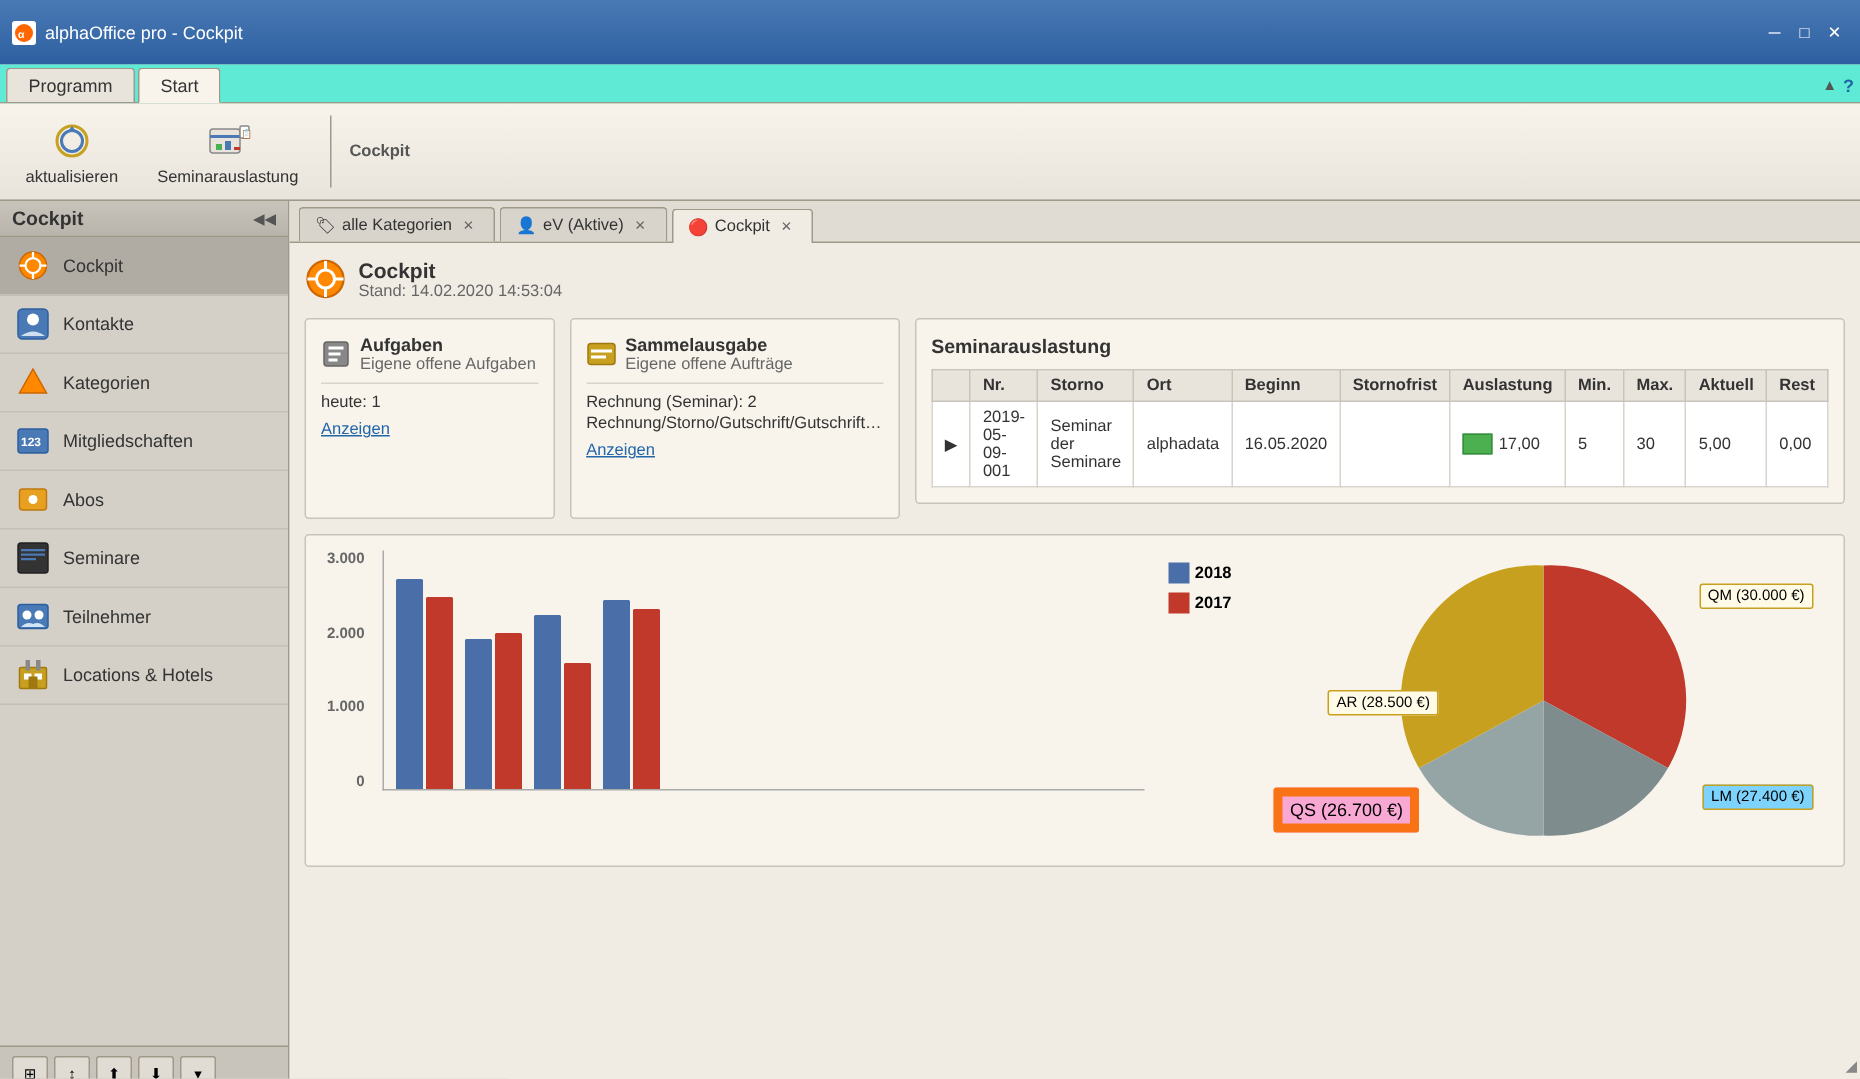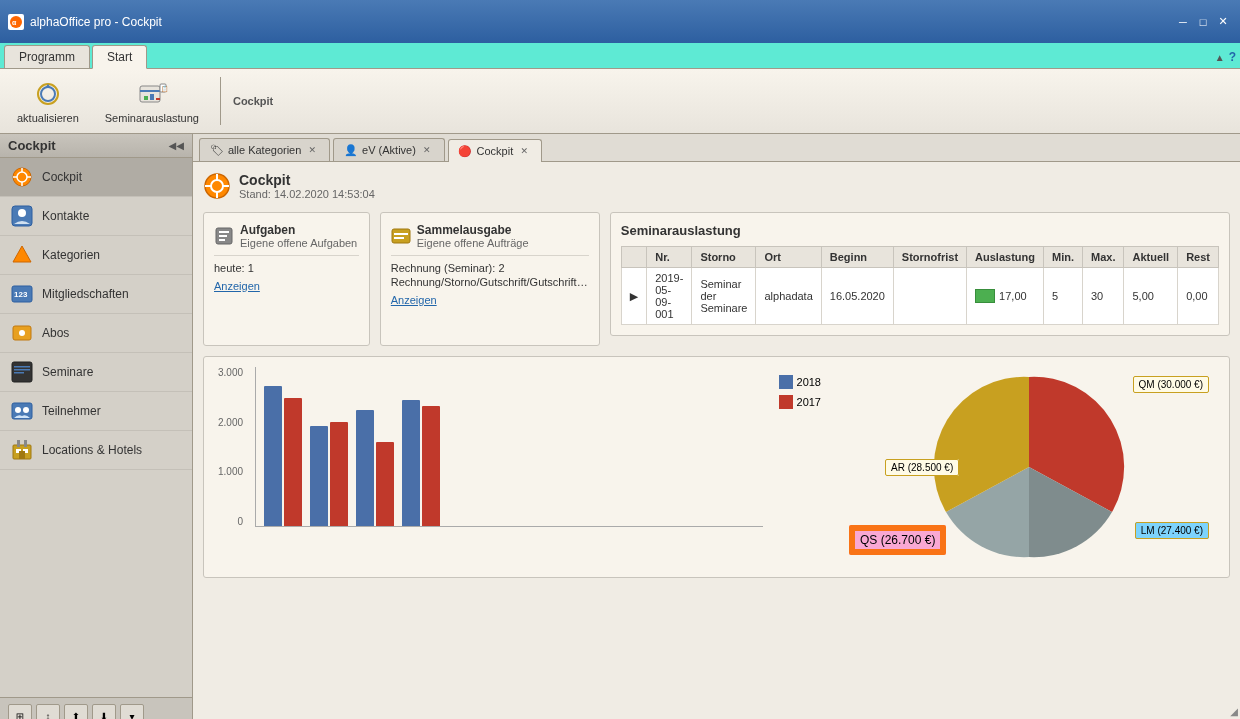--- a/index.html
+++ b/index.html
@@ -376,21 +376,21 @@
                 <td>5,00</td>
                 <td>0,00</td>
               </tr>
             </tbody>
           </table>
         </div>
       </div>
 
       <div class="charts-area">
 
-        <div class="bar-chart" style="position:relative;min-width:260px;">
+        <div class="bar-chart" style="position:relative;min-width:260px;font-weight:bold;">
           <div style="display:flex;gap:8px;height:180px;">
 
             <div style="display:flex;flex-direction:column;justify-content:space-between;align-items:flex-end;padding:0 4px;font-size:10px;color:#666;height:160px;margin-top:0;">
               <span>3.000</span>
               <span>2.000</span>
               <span>1.000</span>
               <span>0</span>
             </div>
 
             <div style="display:flex;align-items:flex-end;gap:8px;height:160px;border-left:1px solid #aaa;border-bottom:1px solid #aaa;padding:0 8px;flex:1;">
@@ -434,21 +434,21 @@
 
             <path d="M100,100 L100,10 A90,90 0 0,1 183,145 Z" fill="#c0392b"></path>
 
             <path d="M100,100 L183,145 A90,90 0 0,1 100,190 Z" fill="#7f8c8d"></path>
 
             <path d="M100,100 L100,190 A90,90 0 0,1 17,145 Z" fill="#95a5a6"></path>
 
             <path d="M100,100 L17,145 A90,90 0 0,1 100,10 Z" fill="#c8a020"></path>
           </svg>
 
-          <div style="position:absolute;top:10px;right:10px;">
+          <div style="position:absolute;top:22px;right:10px;">
             <span style="background:#fffbe6;border:1px solid #c8a020;padding:2px 5px;font-size:10px;border-radius:2px;">QM (30.000 €)</span>
           </div>
           <div style="position:absolute;bottom:30px;right:10px;">
             <span style="background:#7dd3fc;border:1px solid #c8a020;padding:2px 5px;font-size:10px;border-radius:2px;">LM (27.400 €)</span>
           </div>
           <div style="position:absolute;bottom:20px;left:10px;">
             <span style="background:#f9a8d4;border:6px solid #f97316;padding:2px 5px;font-size:12px;border-radius:2px;">QS (26.700 €)</span>
           </div>
           <div style="position:absolute;top:50%;left:10px;transform:translateY(-50%);margin-left:36px;">
             <span style="background:#fffbe6;border:1px solid #c8a020;padding:2px 5px;font-size:10px;border-radius:2px;">AR (28.500 €)</span>

